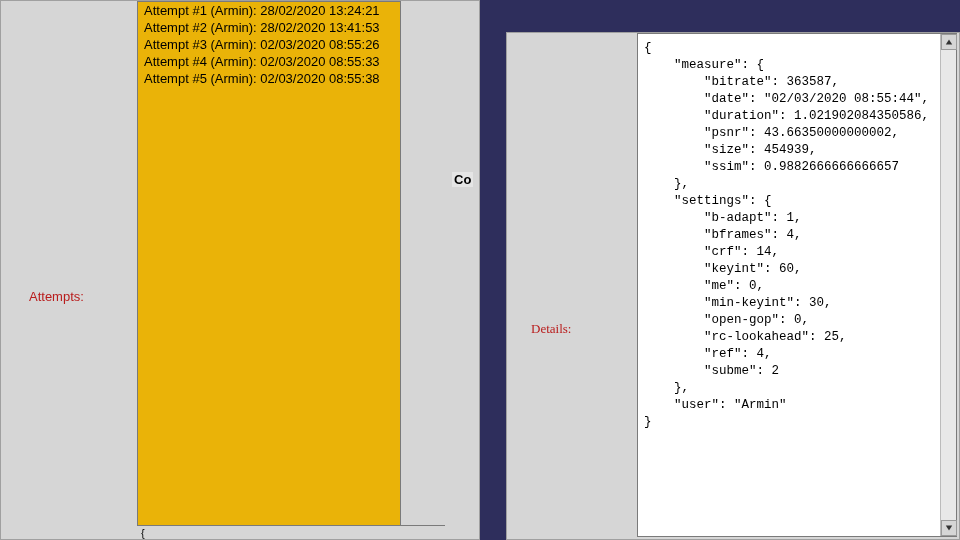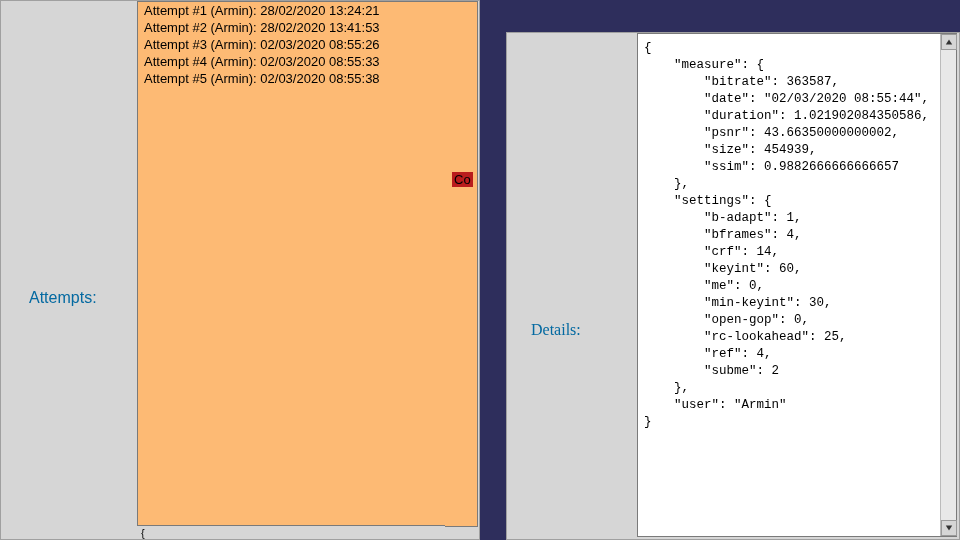--- a/index.html
+++ b/index.html
@@ -25,39 +25,39 @@
     height: 540px;
   }
   .panel.right {
     left: 506px;
     top: 32px;
     width: 454px;
     height: 508px;
   }
   .section-label {
     position: absolute;
-    color: #0369a1;
-    font-size: 16px;
+    color: #b91c1c;
+    font-size: 13px;
   }
   .left .section-label {
     left: 28px;
     top: 288px;
   }
   .right .section-label {
     left: 24px;
     top: 288px;
     font-family: Liberation Serif, serif;
   }
   .listbox {
     position: absolute;
     left: 136px;
     top: 0;
-    width: 341px;
+    width: 264px;
     height: 526px;
-    background: #fdba74;
+    background: #eab308;
     border: 1px solid #7a7a7a;
     box-sizing: border-box;
     overflow: hidden;
   }
   .list-item {
     padding: 0 6px;
     height: 17px;
     line-height: 17px;
     font-size: 13px;
     color: #000;
@@ -80,22 +80,23 @@
     padding-left: 4px;
     color: #000;
     line-height: 14px;
   }
   .cut-label {
     position: absolute;
     left: 452px;
     top: 172px;
     font-size: 13px;
     color: #000;
-    background: #b91c1c;
+    background: #e5e5e5;
     padding: 0 2px;
+    font-weight: bold;
   }
   .details-wrap {
     position: absolute;
     left: 130px;
     top: 0;
     width: 320px;
     height: 504px;
     background: #ffffff;
     border: 1px solid #7a7a7a;
     box-sizing: border-box;

